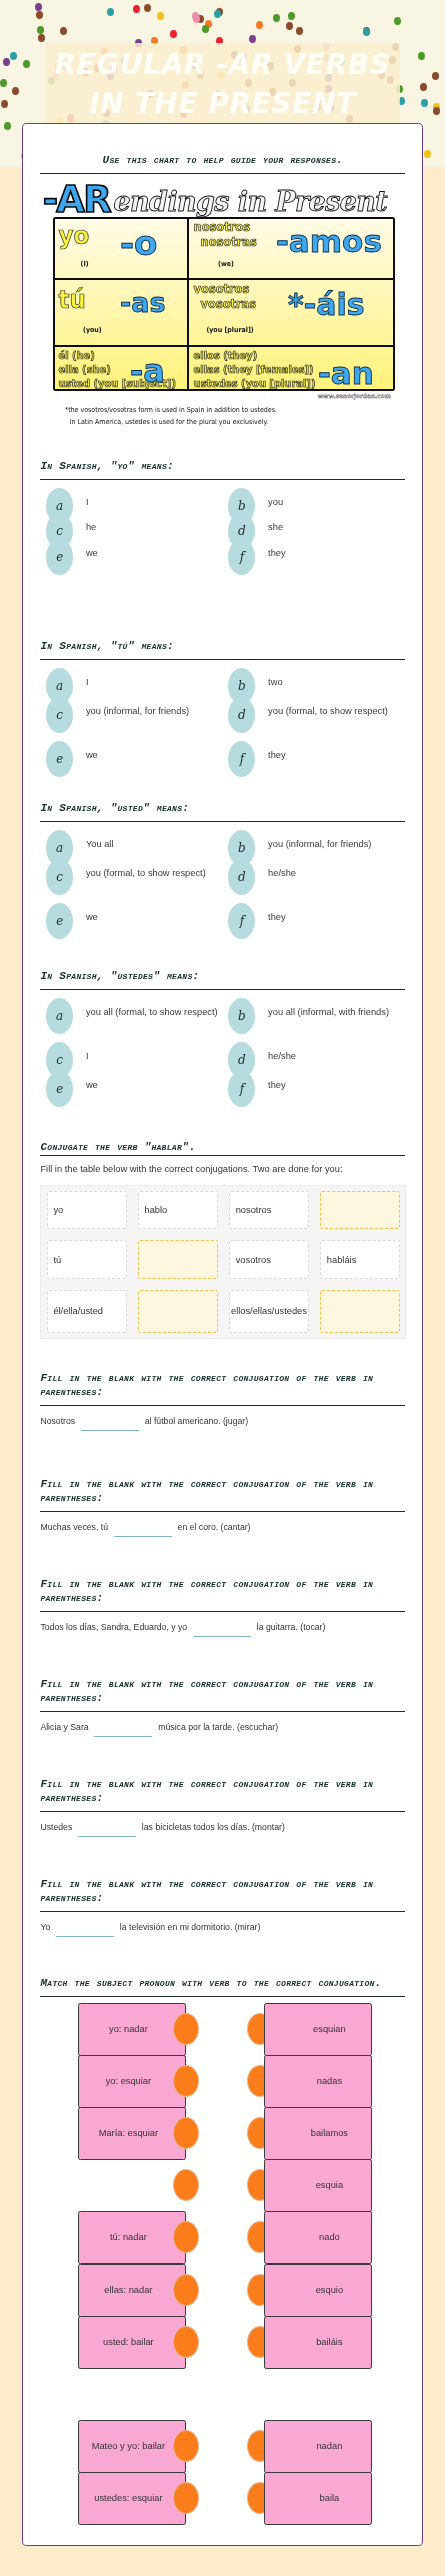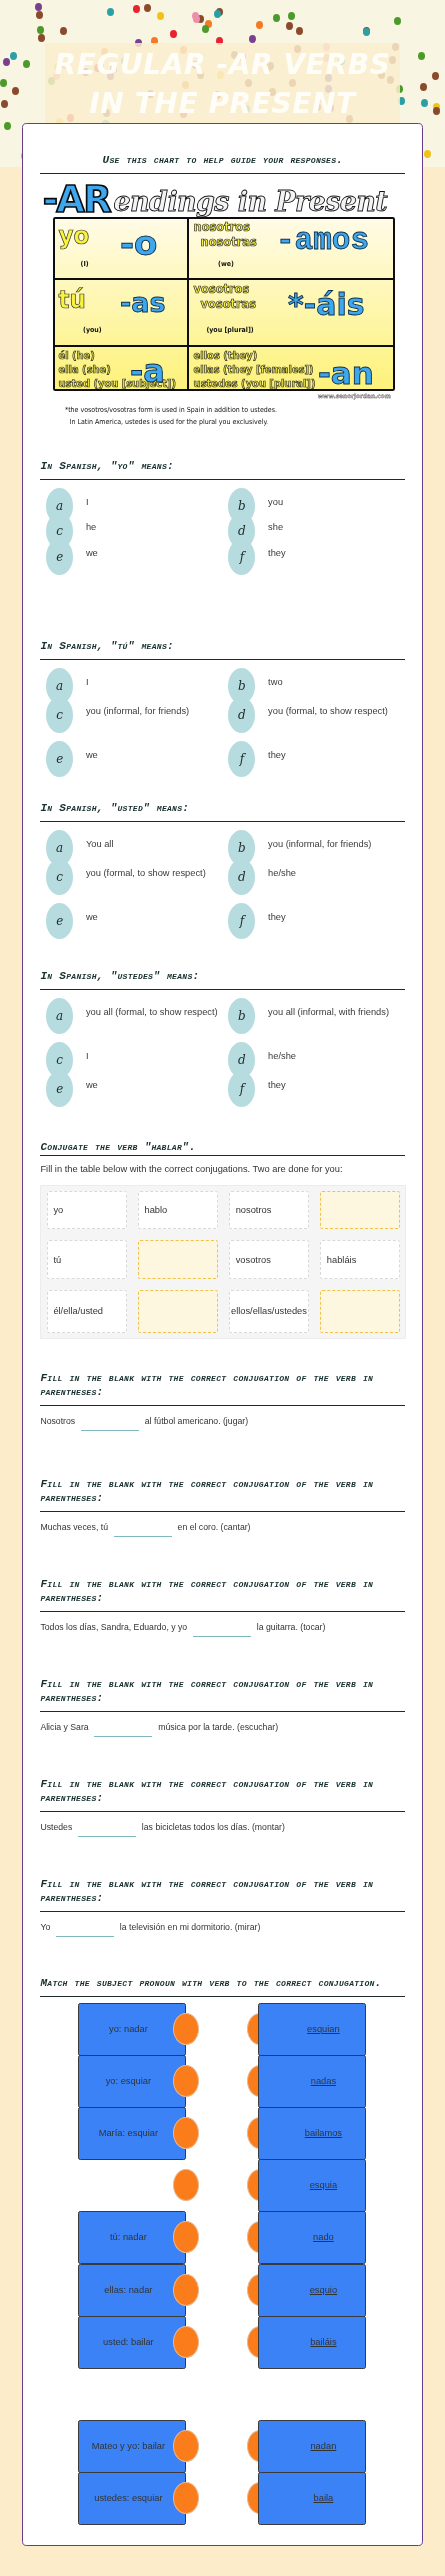--- a/index.html
+++ b/index.html
@@ -114,25 +114,25 @@
   .conj-box.center { justify-content: center; text-align: center; padding-left: 0; }
   .conj-box.blank { background: #fdf7e0; border-color: #f1c14b; cursor: text; }
   .fill-row { margin-top: 8px; font-size: 8.7px; color: #333; display: flex; align-items: flex-end; }
   .blank-line {
     display: inline-block; width: 58px; height: 12.7px; border-bottom: 0.9px solid #7fb9bf;
     margin: 0 5.8px; cursor: text; position: relative; top: 4.6px;
   }
   .match-row { position: absolute; left: 0; width: 365px; height: 53px; }
   .match-left, .match-right {
     position: absolute; top: 0; width: 108px; height: 53px; border: 0.9px solid #3a3a3a; border-radius: 2.3px;
-    display: flex; align-items: center; justify-content: center; font-size: 9.3px; color: #333; background: #3b82f6;
+    display: flex; align-items: center; justify-content: center; font-size: 9.3px; color: #333; background: #f9a8d4;
     cursor: pointer;
   }
   .match-left { left: 38px; padding-right: 8px; }
-  .match-right { left: 218px; padding-left: 22px; text-decoration: underline; }
+  .match-right { left: 224px; padding-left: 22px; }
   .knob {
     position: absolute; top: 10.4px; width: 25.5px; height: 32px; border-radius: 50%;
     background: #fb7c1b; border: 0.9px solid #e8b890; cursor: grab;
   }
   .knob.l { left: 133px; }
   .knob.r { left: 207px; }
 </style>
 </head>
 <body>
 
@@ -268,21 +268,21 @@
   <div class="ar-table" style="top:93px;">
     <div class="ar-cell">
       <span class="yel" style="position:absolute;left:3.5px;top:1.2px;font-size:25.5px;">yo</span>
       <span class="sm" style="position:absolute;left:25.5px;top:41px;">(I)</span>
       <span class="blu" style="position:absolute;left:65px;top:3.5px;font-size:34px;">-o</span>
     </div>
     <div class="ar-cell r">
       <span class="yel" style="position:absolute;left:4.6px;top:1.2px;font-size:12.7px;line-height:14px;">nosotros</span>
       <span class="yel" style="position:absolute;left:11.6px;top:16px;font-size:12.7px;line-height:14px;">nosotras</span>
       <span class="sm" style="position:absolute;left:29px;top:41px;">(we)</span>
-      <span class="blu" style="position:absolute;left:87px;top:3.5px;font-size:31px;font-family:Liberation Mono, monospace;">-amos</span>
+      <span class="blu" style="position:absolute;left:87px;top:3.5px;font-size:31px;">-amos</span>
     </div>
     <div class="ar-cell">
       <span class="yel" style="position:absolute;left:3.5px;top:3.5px;font-size:25.5px;">tú</span>
       <span class="sm" style="position:absolute;left:28px;top:46px;">(you)</span>
       <span class="blu" style="position:absolute;left:65px;top:7px;font-size:27px;">-as</span>
     </div>
     <div class="ar-cell r">
       <span class="yel" style="position:absolute;left:4.6px;top:2.3px;font-size:12.7px;line-height:14px;">vosotros</span>
       <span class="yel" style="position:absolute;left:11.6px;top:17.4px;font-size:12.7px;line-height:14px;">vosotras</span>
       <span class="sm" style="position:absolute;left:17.4px;top:46px;">(you [plural])</span>

